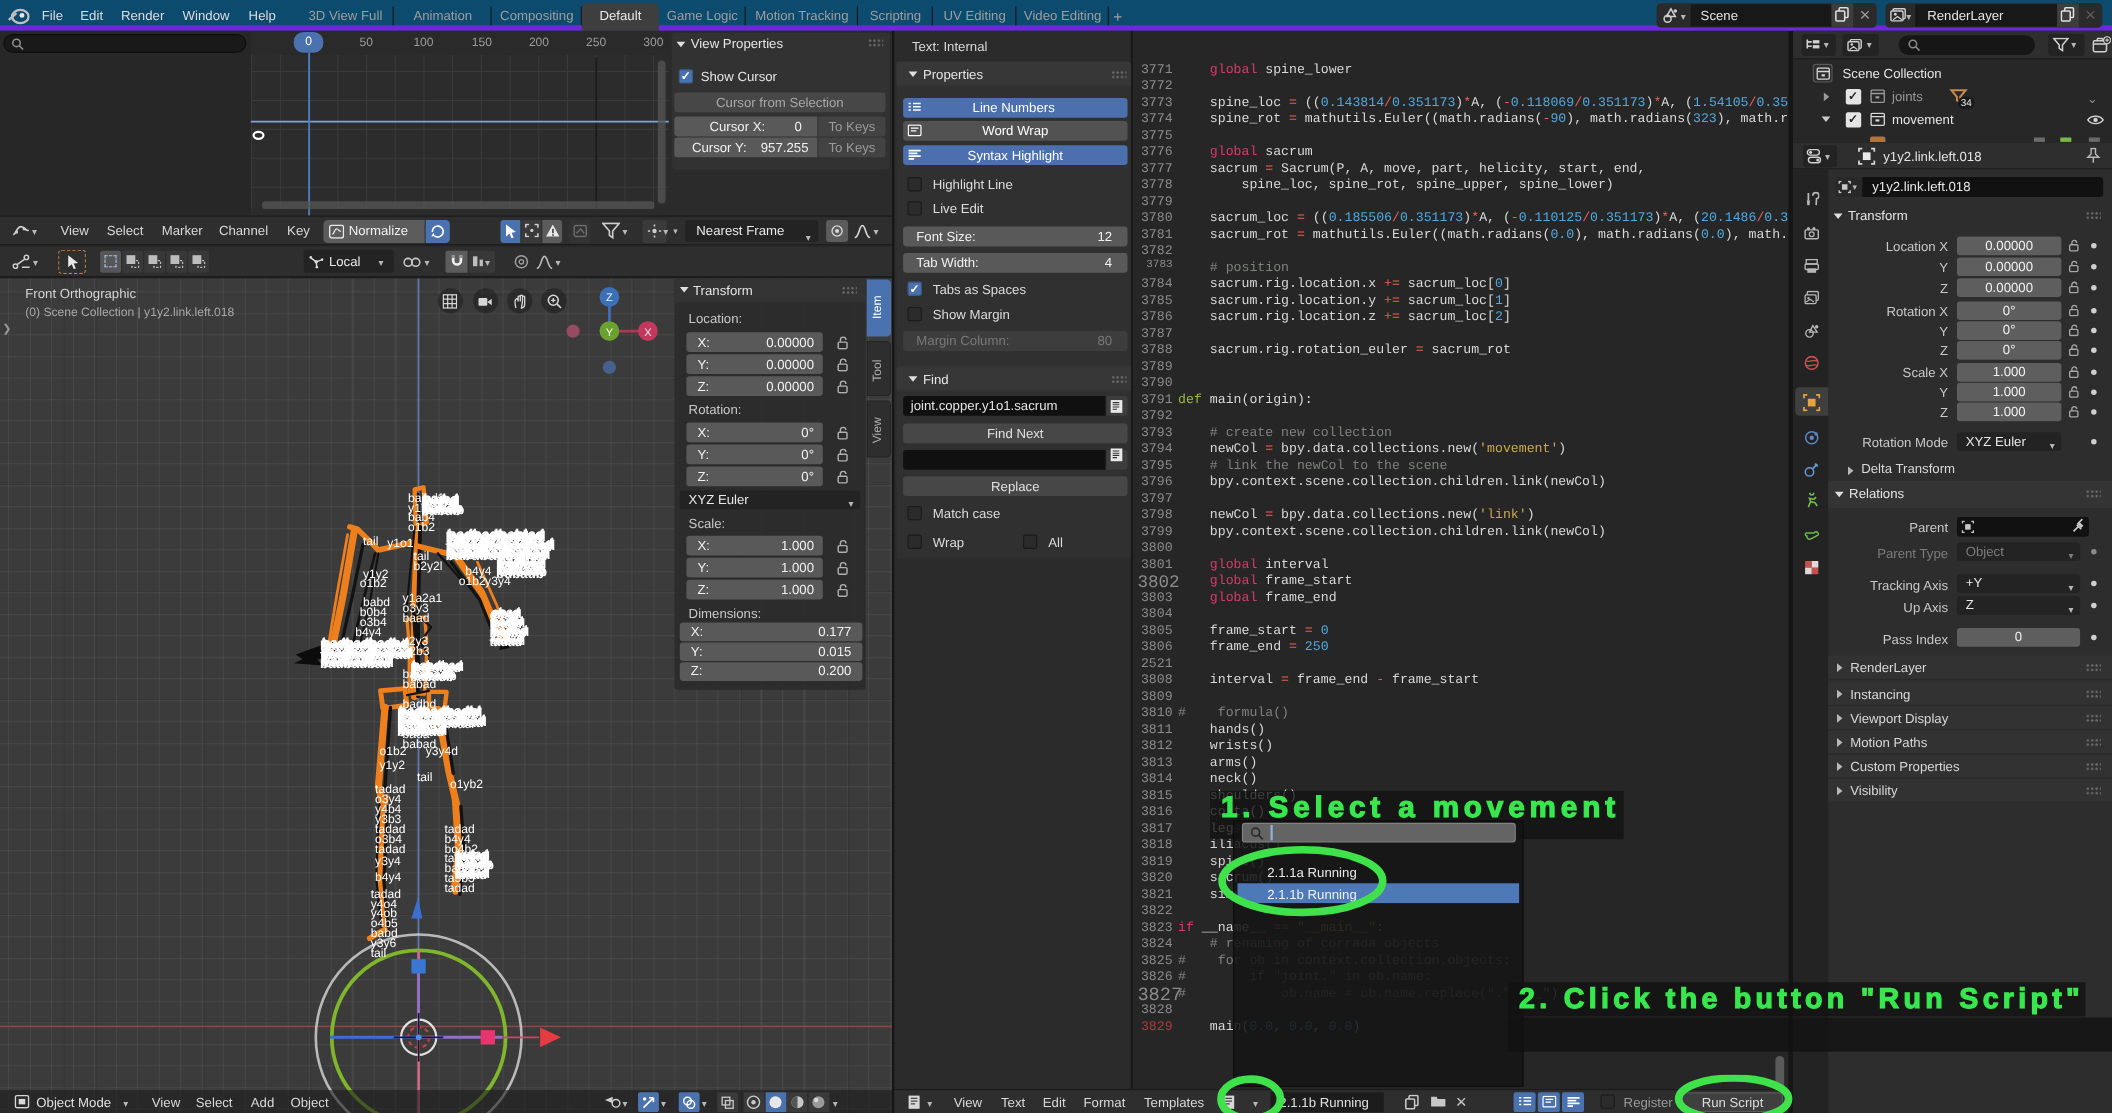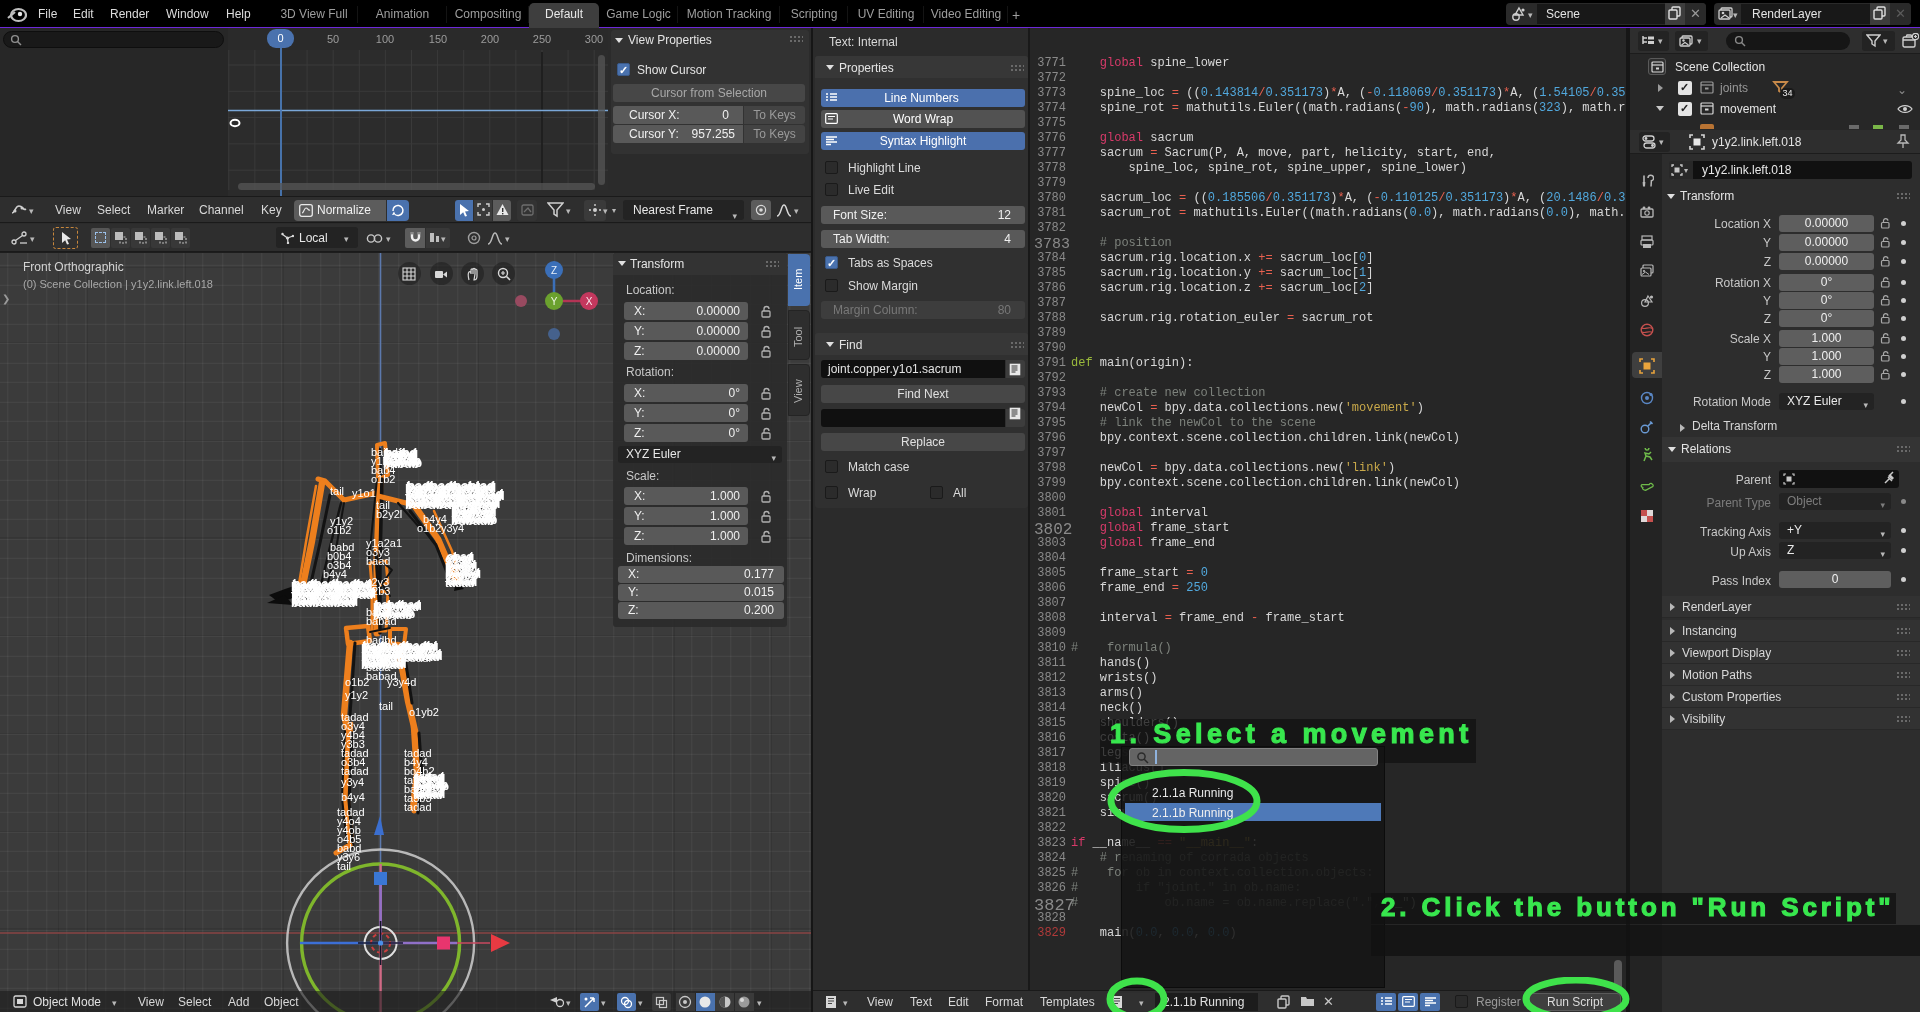--- a/index.html
+++ b/index.html
@@ -12,21 +12,21 @@
 .wlbl{position:absolute;color:#e4e4e4;font-size:12px;white-space:nowrap}
 .cb{position:absolute;width:13px;height:13px;background:#2b2b2b;border:1px solid #1a1a1a;border-radius:2px}
 .cbon{position:absolute;width:13px;height:13px;background:#4a72ae;border:1px solid #3a5a8a;border-radius:2px;color:#fff;font-size:11px;line-height:12px;text-align:center;font-weight:bold}
 .dots{position:absolute;width:14px;height:8px;background-image:radial-gradient(circle,#6a6a6a 1px,transparent 1.2px);background-size:4px 4px}
 .chev{position:absolute;color:#b8b8b8;font-size:9px}
 .tri{position:absolute;width:0;height:0}
 .grnT{position:absolute;color:#38e74e;font-weight:bold;white-space:nowrap;font-family:"Liberation Sans",sans-serif;-webkit-text-stroke:1.1px #38e74e}
 .mono{font-family:"Liberation Mono",monospace}
 </style></head><body>
 <div id="root">
-<div class="abs" style="left:0;top:0;width:1920px;height:28px;background:#000000;border-bottom:1px solid #6d28d9">
+<div class="abs" style="left:0;top:0;width:1920px;height:28px;background:#0c4a6e;border-bottom:5px solid #6d28d9">
 <svg class="abs" style="left:7px;top:5px" width="20" height="18" viewBox="0 0 20 18">
 <ellipse cx="11.5" cy="10" rx="7.5" ry="6" fill="none" stroke="#bfbfbf" stroke-width="2.2"></ellipse>
 <circle cx="13" cy="9" r="2.2" fill="#e8e8e8"></circle>
 <path d="M1,13 L8,7" stroke="#bfbfbf" stroke-width="2.2"></path>
       </svg>
 <div class="wlbl" style="left:38px;top:7px;color:#dcdcdc">File</div>
 <div class="wlbl" style="left:73px;top:7px;color:#dcdcdc">Edit</div>
 <div class="wlbl" style="left:110px;top:7px;color:#dcdcdc">Render</div>
 <div class="wlbl" style="left:166px;top:7px;color:#dcdcdc">Window</div>
 <div class="wlbl" style="left:226px;top:7px;color:#dcdcdc">Help</div>
@@ -126,21 +126,21 @@
 <div class="abs" style="left:238px;top:155px;width:357px;height:7px;background:#555555;border-radius:4px;opacity:.75"></div>
 <div class="abs" style="left:598px;top:27px;width:7px;height:130px;background:#555555;border-radius:4px;opacity:.75"></div>
 <div class="abs" style="left:609px;top:0;width:202px;height:168px;background:#2b2b2b"></div>
 <div class="abs" style="left:611px;top:2px;width:198px;height:124px;background:#323232;border-radius:3px"></div>
 <div class="tri" style="left:615px;top:10px;border-left:4px solid transparent;border-right:4px solid transparent;border-top:5px solid #e0e0e0"></div>
 <div class="wlbl" style="left:628px;top:5px">View Properties</div>
 <div class="dots" style="left:789px;top:7px"></div>
 <div class="cbon" style="left:617px;top:35px">✓</div>
 <div class="wlbl" style="left:637px;top:35px">Show Cursor</div>
 <div class="btn" style="left:613px;top:56px;width:192px;height:18px;line-height:18px;color:#a8a8a8">Cursor from Selection</div>
-<div class="fld" style="left:613px;top:78px;width:130px;height:18px;border-radius:3px 0 0 3px"><span style="margin-left:16px">Cursor X:</span><span style="position:absolute;right:14px">0</span></div>
+<div class="fld" style="left:613px;top:78px;width:130px;height:18px;border-radius:3px 0 0 3px"><span style="margin-left:32px">Cursor X:</span><span style="position:absolute;right:14px">0</span></div>
 <div class="btn" style="left:744px;top:78px;width:61px;height:18px;line-height:18px;background:#434343;color:#9a9a9a;border-radius:0 3px 3px 0">To Keys</div>
 <div class="fld" style="left:613px;top:97px;width:130px;height:18px;border-radius:3px 0 0 3px"><span style="margin-left:16px">Cursor Y:</span><span style="position:absolute;right:8px">957.255</span></div>
 <div class="btn" style="left:744px;top:97px;width:61px;height:18px;line-height:18px;background:#434343;color:#9a9a9a;border-radius:0 3px 3px 0">To Keys</div>
 </div>
 <div class="abs" style="left:0;top:196px;width:811px;height:27px;background:#2e2e2e;border-top:1px solid #1a1a1a;border-bottom:1px solid #1a1a1a">
 <div class="abs" style="left:8px;top:3px;width:34px;height:20px;background:#2e2e2e"></div>
 <svg class="abs" style="left:11px;top:6px" width="16" height="14" viewBox="0 0 16 14">
         <path d="M1,10 C4,10 4,3 8,3 C12,3 12,8 15,6" fill="none" stroke="#d0d0d0" stroke-width="1.6"></path>
         <circle cx="4" cy="8" r="1.5" fill="#d0d0d0"></circle>
         <circle cx="11" cy="5" r="1.5" fill="#d0d0d0"></circle>
@@ -719,21 +719,21 @@
       <div class="abs mono" style="left:221px;top:117.5px;width:32px;text-align:right;color:#8a8a8a;font-size:12px">3777</div>
       <div class="abs mono" style="left:258px;top:117.5px;white-space:pre;font-size:12px;color:#d8d8d8">    sacrum <span style="color:#e8604f">=</span> Sacrum(P, A, move, part, helicity, start, end,</div>
       <div class="abs mono" style="left:221px;top:132.5px;width:32px;text-align:right;color:#8a8a8a;font-size:12px">3778</div>
       <div class="abs mono" style="left:258px;top:132.5px;white-space:pre;font-size:12px;color:#d8d8d8">        spine_loc, spine_rot, spine_upper, spine_lower)</div>
       <div class="abs mono" style="left:221px;top:147.5px;width:32px;text-align:right;color:#8a8a8a;font-size:12px">3779</div>
       <div class="abs mono" style="left:221px;top:162.5px;width:32px;text-align:right;color:#8a8a8a;font-size:12px">3780</div>
       <div class="abs mono" style="left:258px;top:162.5px;white-space:pre;font-size:12px;color:#d8d8d8">    sacrum_loc <span style="color:#e8604f">=</span> ((<span style="color:#51a8dd">0.185506</span><span style="color:#e8604f">/</span><span style="color:#51a8dd">0.351173</span>)<span style="color:#e8604f">*</span>A, (<span style="color:#e8604f">-</span><span style="color:#51a8dd">0.110125</span><span style="color:#e8604f">/</span><span style="color:#51a8dd">0.351173</span>)<span style="color:#e8604f">*</span>A, (<span style="color:#51a8dd">20.1486</span><span style="color:#e8604f">/</span><span style="color:#51a8dd">0.351173</span>)A)</div>
       <div class="abs mono" style="left:221px;top:177.5px;width:32px;text-align:right;color:#8a8a8a;font-size:12px">3781</div>
       <div class="abs mono" style="left:258px;top:177.5px;white-space:pre;font-size:12px;color:#d8d8d8">    sacrum_rot <span style="color:#e8604f">=</span> mathutils.Euler((math.radians(<span style="color:#51a8dd">0.0</span>), math.radians(<span style="color:#51a8dd">0.0</span>), math.radians()), )</div>
       <div class="abs mono" style="left:221px;top:192.5px;width:32px;text-align:right;color:#8a8a8a;font-size:12px">3782</div>
-      <div class="abs mono" style="left:221px;top:207.5px;width:32px;text-align:right;color:#8a8a8a;font-size:15px">3783</div>
+      <div class="abs mono" style="left:221px;top:207.5px;width:32px;text-align:right;color:#8a8a8a;font-size:10px">3783</div>
       <div class="abs mono" style="left:258px;top:207.5px;white-space:pre;font-size:12px;color:#d8d8d8"><span style="color:#7d827c">    # position</span></div>
       <div class="abs mono" style="left:221px;top:222.5px;width:32px;text-align:right;color:#8a8a8a;font-size:12px">3784</div>
       <div class="abs mono" style="left:258px;top:222.5px;white-space:pre;font-size:12px;color:#d8d8d8">    sacrum.rig.location.x <span style="color:#e8604f">+</span><span style="color:#e8604f">=</span> sacrum_loc[<span style="color:#51a8dd">0</span>]</div>
       <div class="abs mono" style="left:221px;top:237.5px;width:32px;text-align:right;color:#8a8a8a;font-size:12px">3785</div>
       <div class="abs mono" style="left:258px;top:237.5px;white-space:pre;font-size:12px;color:#d8d8d8">    sacrum.rig.location.y <span style="color:#e8604f">+</span><span style="color:#e8604f">=</span> sacrum_loc[<span style="color:#51a8dd">1</span>]</div>
       <div class="abs mono" style="left:221px;top:252.5px;width:32px;text-align:right;color:#8a8a8a;font-size:12px">3786</div>
       <div class="abs mono" style="left:258px;top:252.5px;white-space:pre;font-size:12px;color:#d8d8d8">    sacrum.rig.location.z <span style="color:#e8604f">+</span><span style="color:#e8604f">=</span> sacrum_loc[<span style="color:#51a8dd">2</span>]</div>
       <div class="abs mono" style="left:221px;top:267.5px;width:32px;text-align:right;color:#8a8a8a;font-size:12px">3787</div>
       <div class="abs mono" style="left:221px;top:282.5px;width:32px;text-align:right;color:#8a8a8a;font-size:12px">3788</div>
       <div class="abs mono" style="left:258px;top:282.5px;white-space:pre;font-size:12px;color:#d8d8d8">    sacrum.rig.rotation_euler <span style="color:#e8604f">=</span> sacrum_rot</div>
@@ -760,21 +760,21 @@
       <div class="abs mono" style="left:258px;top:477.5px;white-space:pre;font-size:12px;color:#d8d8d8">    <span style="color:#d93a6a">global</span> interval</div>
       <div class="abs mono" style="left:221px;top:492.5px;width:32px;text-align:right;color:#8a8a8a;font-size:16px">3802</div>
       <div class="abs mono" style="left:258px;top:492.5px;white-space:pre;font-size:12px;color:#d8d8d8">    <span style="color:#d93a6a">global</span> frame_start</div>
       <div class="abs mono" style="left:221px;top:507.5px;width:32px;text-align:right;color:#8a8a8a;font-size:12px">3803</div>
       <div class="abs mono" style="left:258px;top:507.5px;white-space:pre;font-size:12px;color:#d8d8d8">    <span style="color:#d93a6a">global</span> frame_end</div>
       <div class="abs mono" style="left:221px;top:522.5px;width:32px;text-align:right;color:#8a8a8a;font-size:12px">3804</div>
       <div class="abs mono" style="left:221px;top:537.5px;width:32px;text-align:right;color:#8a8a8a;font-size:12px">3805</div>
       <div class="abs mono" style="left:258px;top:537.5px;white-space:pre;font-size:12px;color:#d8d8d8">    frame_start <span style="color:#e8604f">=</span> <span style="color:#51a8dd">0</span></div>
       <div class="abs mono" style="left:221px;top:552.5px;width:32px;text-align:right;color:#8a8a8a;font-size:12px">3806</div>
       <div class="abs mono" style="left:258px;top:552.5px;white-space:pre;font-size:12px;color:#d8d8d8">    frame_end <span style="color:#e8604f">=</span> <span style="color:#51a8dd">250</span></div>
-      <div class="abs mono" style="left:221px;top:567.5px;width:32px;text-align:right;color:#8a8a8a;font-size:12px">3807</div>
+      <div class="abs mono" style="left:221px;top:567.5px;width:32px;text-align:right;color:#8a8a8a;font-size:12px">2521</div>
       <div class="abs mono" style="left:221px;top:582.5px;width:32px;text-align:right;color:#8a8a8a;font-size:12px">3808</div>
       <div class="abs mono" style="left:258px;top:582.5px;white-space:pre;font-size:12px;color:#d8d8d8">    interval <span style="color:#e8604f">=</span> frame_end <span style="color:#e8604f">-</span> frame_start</div>
       <div class="abs mono" style="left:221px;top:597.5px;width:32px;text-align:right;color:#8a8a8a;font-size:12px">3809</div>
       <div class="abs mono" style="left:221px;top:612.5px;width:32px;text-align:right;color:#8a8a8a;font-size:12px">3810</div>
       <div class="abs mono" style="left:258px;top:612.5px;white-space:pre;font-size:12px;color:#d8d8d8"><span style="color:#7d827c">#    formula()</span></div>
       <div class="abs mono" style="left:221px;top:627.5px;width:32px;text-align:right;color:#8a8a8a;font-size:12px">3811</div>
       <div class="abs mono" style="left:258px;top:627.5px;white-space:pre;font-size:12px;color:#d8d8d8">    hands()</div>
       <div class="abs mono" style="left:221px;top:642.5px;width:32px;text-align:right;color:#8a8a8a;font-size:12px">3812</div>
       <div class="abs mono" style="left:258px;top:642.5px;white-space:pre;font-size:12px;color:#d8d8d8">    wrists()</div>
       <div class="abs mono" style="left:221px;top:657.5px;width:32px;text-align:right;color:#8a8a8a;font-size:12px">3813</div>

